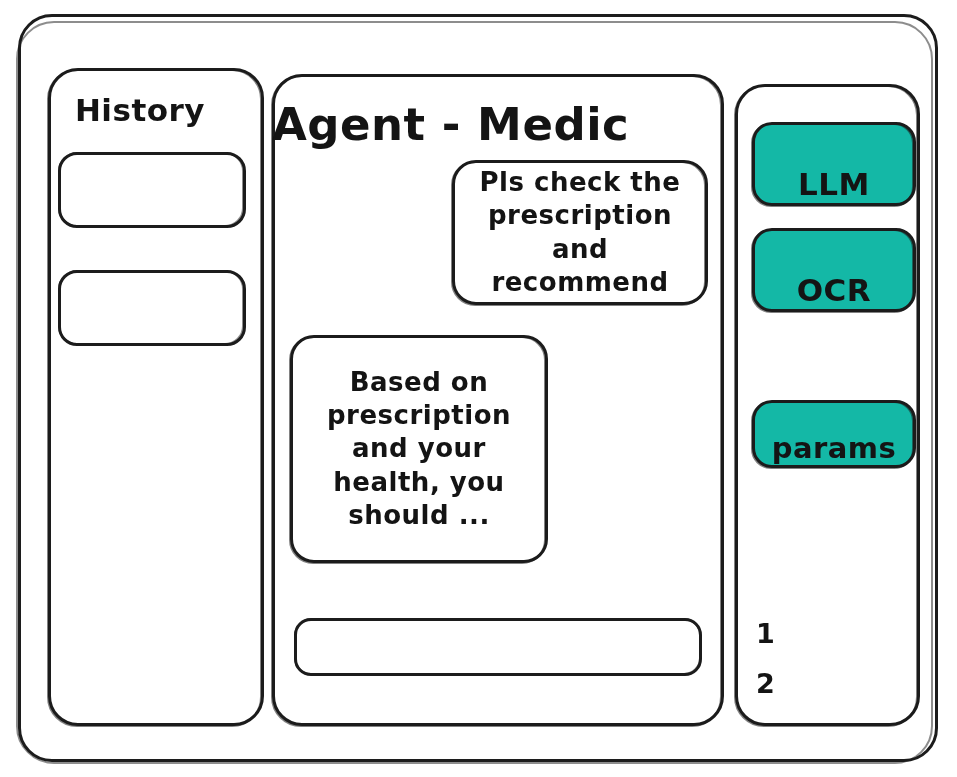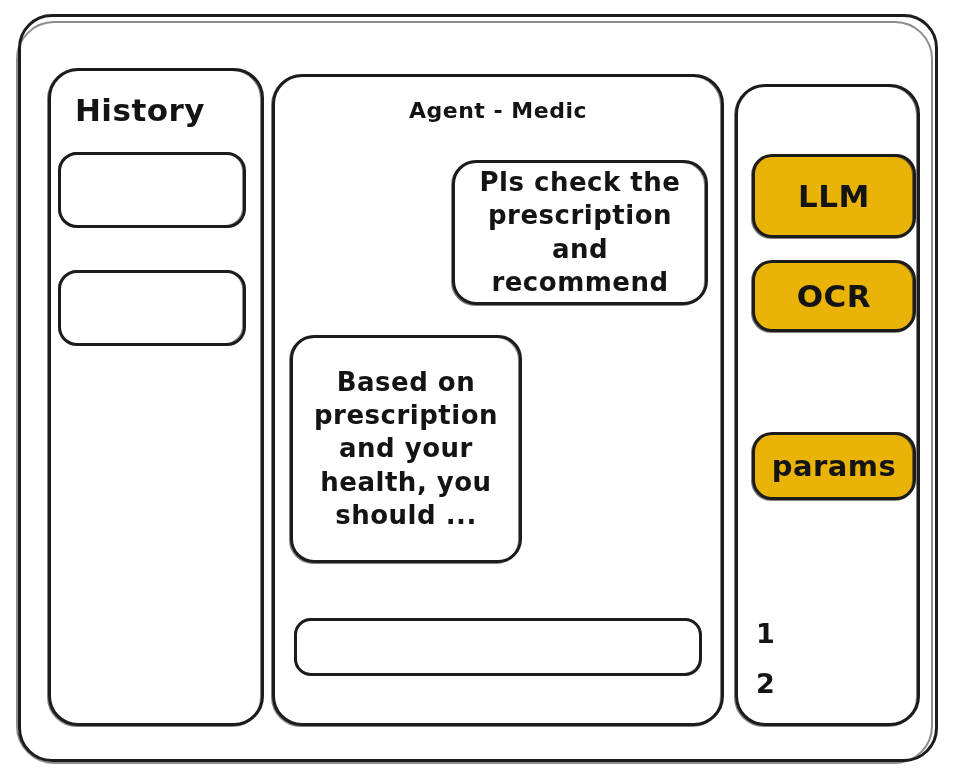--- a/index.html
+++ b/index.html
@@ -78,22 +78,21 @@
     position: absolute;
     left: 48px; top: 92px;
     width: 184px;
     text-align: center;
     font-size: 31px;
   }
   #conversation-title {
     position: absolute;
     left: 272px; top: 98px;
     width: 452px;
-    text-align: center;
-    font-size: 22px;
+    font-size: 45px;
   }
 
   
   .history-item {
     left: 58px;
     width: 188px;
     height: 76px;
     border-radius: 19px;
     border-width: 3px;
   }
@@ -117,21 +116,21 @@
     text-align: center;
     line-height: 1.28;
     font-size: 26px;
     padding: 4px 20px;
     white-space: pre-line;
   }
   #user-bubble {
     left: 452px; top: 160px; width: 256px; height: 145px;
   }
   #assistant-bubble {
-    left: 290px; top: 335px; width: 232px; height: 228px;
+    left: 290px; top: 335px; width: 258px; height: 228px;
   }
 
   
   #composer-input {
     left: 294px; top: 618px; width: 408px; height: 58px;
     border-radius: 17px;
     border-width: 3px;
     background: #ffffff;
   }
   #composer-input::after {
@@ -139,33 +138,32 @@
     border-width: 2px; opacity: .5;
   }
 
   
   .tool-btn {
     left: 752px;
     width: 164px;
     border-radius: 20px;
     border-width: 3px;
     display: flex;
-    align-items: center;
+    align-items: flex-end;
     justify-content: center;
-    background: #eab308;
-    margin-top: 32px;
+    background: #14b8a6;
   }
   .tool-btn .tool-label {
     font-size: 31px;
     text-align: center;
     line-height: 1.18;
     white-space: pre-line;
   }
   #tool-llm     { top: 122px; height: 84px; }
-  #tool-ocr     { top: 228px; height: 72px; }
+  #tool-ocr     { top: 228px; height: 84px; }
   #tool-params  { top: 400px; height: 68px; }
   #tool-params .tool-label { font-size: 29px; }
   #tool-docsource { top: 503px; height: 122px; }
 
   
   .doc-ref {
     position: absolute;
     left: 756px;
     width: 60px;
     font-size: 27px;

